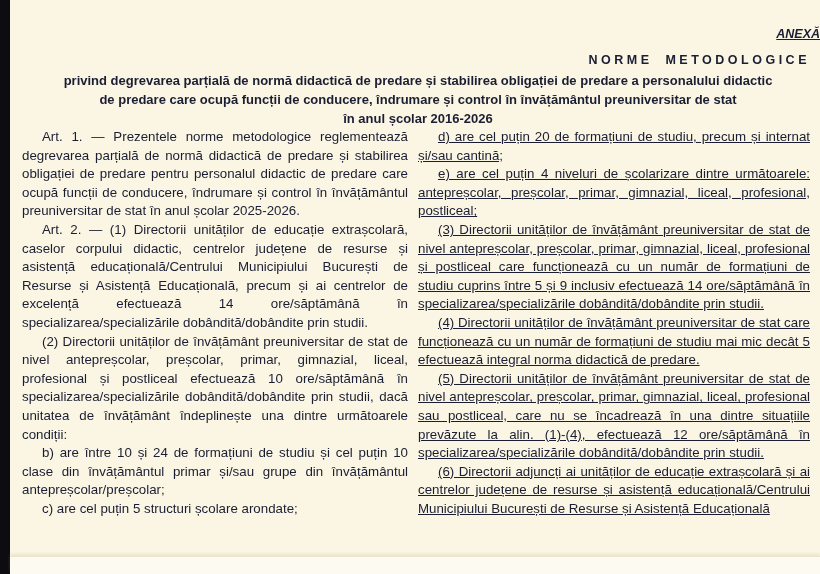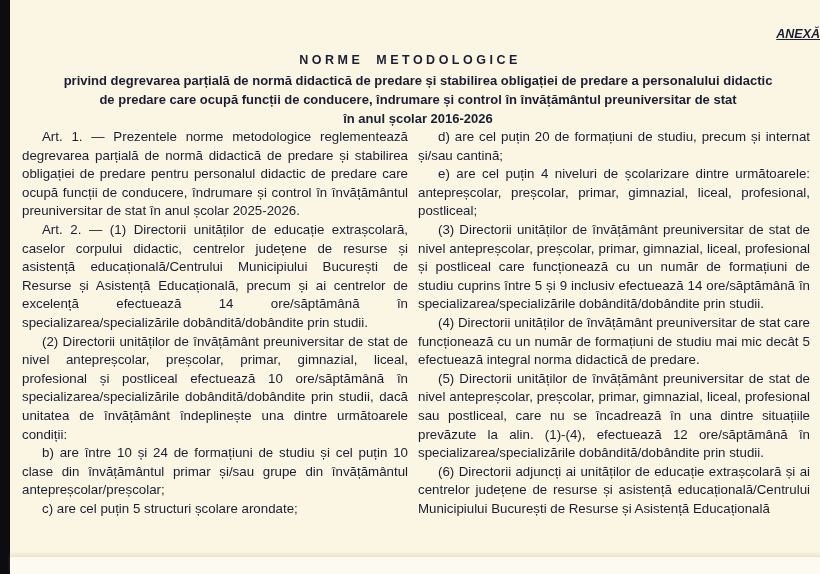--- a/index.html
+++ b/index.html
@@ -34,21 +34,21 @@
     top: 27px; right: 0;
     font-size: 12.5px;
     font-weight: bold;
     font-style: italic;
     text-decoration: underline;
   }
   .doc-title {
     position: absolute;
     top: 53px; left: 10px;
     width: 800px;
-    text-align: center;
+    text-align: right;
     font-weight: bold;
     font-size: 12.5px;
     letter-spacing: 3.5px;
     word-spacing: 6px;
   }
   .doc-subtitle {
     position: absolute;
     top: 71px; left: 10px;
     width: 800px;
     text-align: center;
@@ -66,21 +66,21 @@
     width: 788px;
     display: flex;
     gap: 10px;
   }
   .col {
     text-align: justify;
     font-size: 13.3px;
     line-height: 18.6px;
   }
   .col-left  { width: 386px; }
-  .col-right { width: 392px; }
+  .col-right { width: 392px; text-decoration: underline; }
   .col p {
     margin: 0;
     text-indent: 20px;
   }
 </style>
 </head>
 <body>
 
 <div class="scan-edge-bar"></div>
 <div class="scan-bottom-strip"></div>

